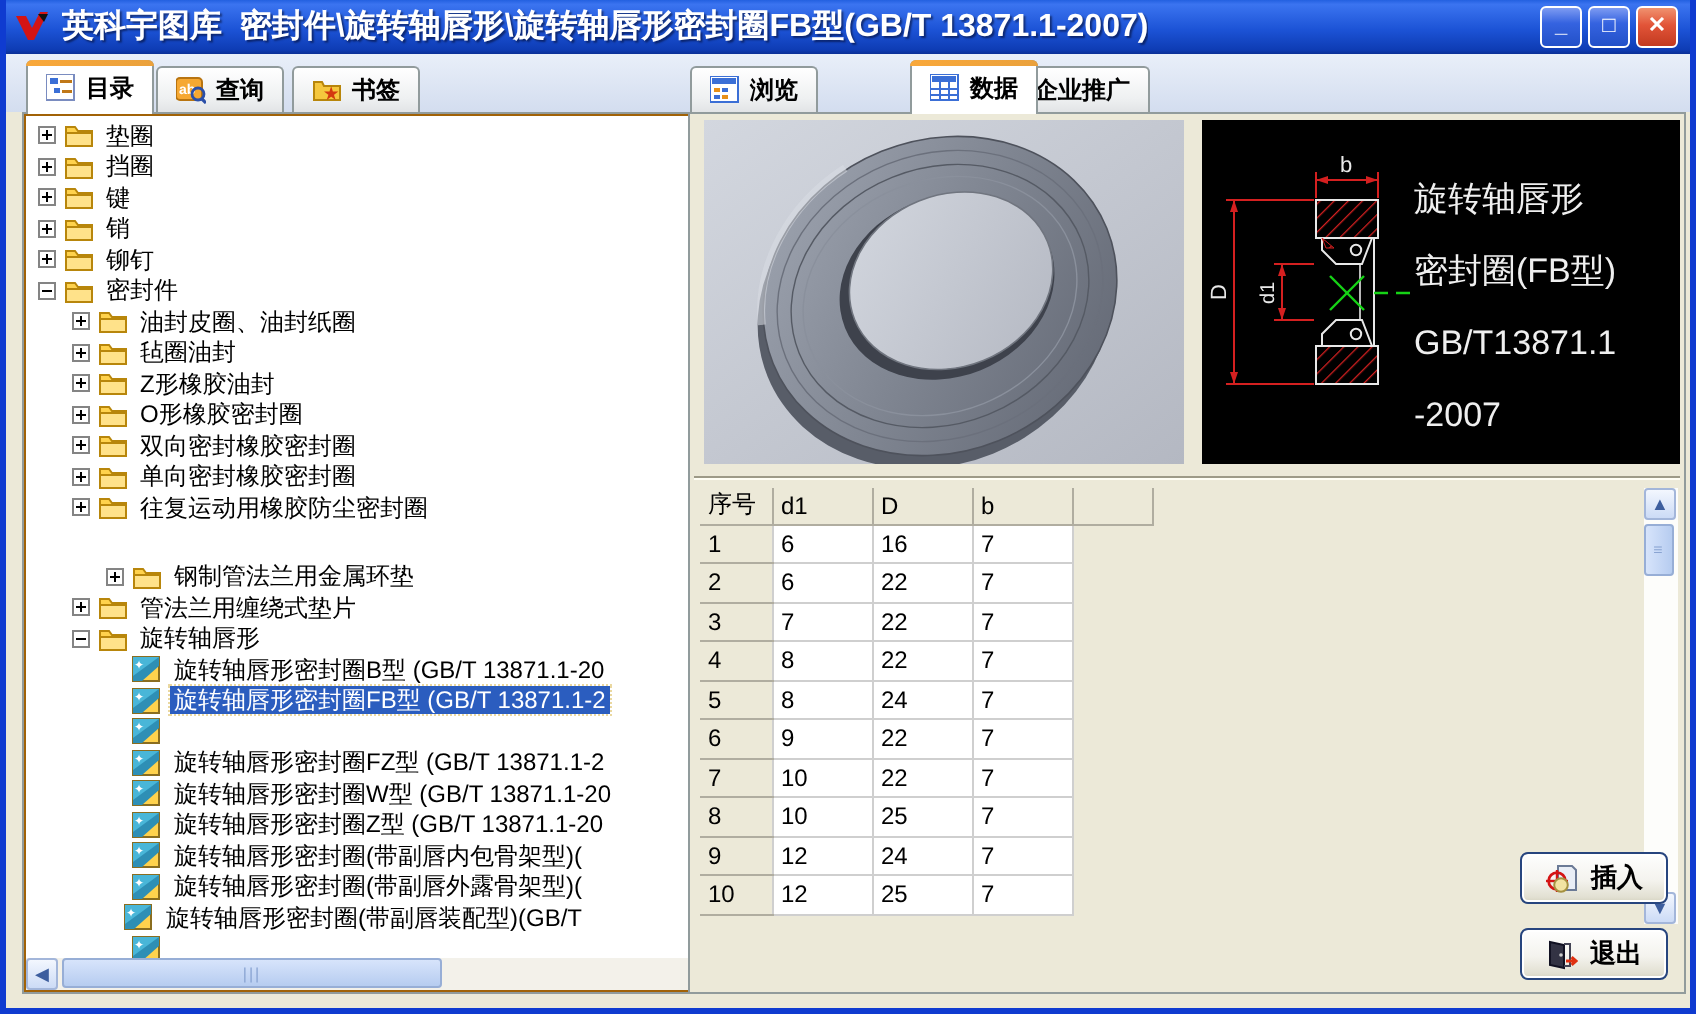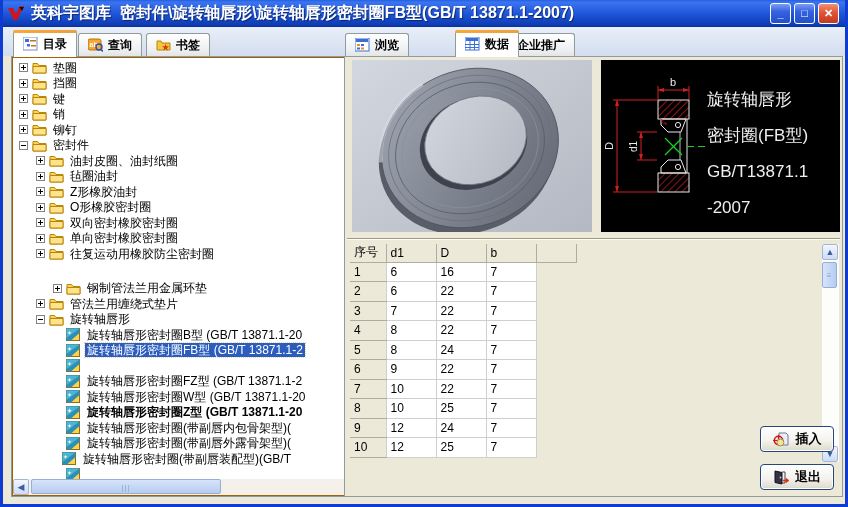--- a/index.html
+++ b/index.html
@@ -321,21 +321,21 @@
         </div>
         <div class="tree-row" style="padding-left: 53px;">
           <span class="ticn"><svg width="14" height="13" viewBox="0 0 14 13">
               <rect x="0.5" y="0.5" width="13" height="12" fill="#ffd24d" stroke="#8a6d1f"></rect>
               <polygon points="0.5,0.5 13.5,0.5 13.5,5 5,12.5 0.5,12.5" fill="#2e8fb5"></polygon>
               <polygon points="0.5,0.5 13.5,0.5 0.5,10" fill="#49b6d8"></polygon>
               <text x="1" y="6.5" font-size="6" fill="#fff">✦</text>
             </svg></span>
           <span class="tlabel">旋转轴唇形密封圈W型 (GB/T 13871.1-20</span>
         </div>
-        <div class="tree-row" style="padding-left: 53px; font-weight: bold;">
+        <div class="tree-row" style="padding-left: 53px;">
           <span class="ticn"><svg width="14" height="13" viewBox="0 0 14 13">
               <rect x="0.5" y="0.5" width="13" height="12" fill="#ffd24d" stroke="#8a6d1f"></rect>
               <polygon points="0.5,0.5 13.5,0.5 13.5,5 5,12.5 0.5,12.5" fill="#2e8fb5"></polygon>
               <polygon points="0.5,0.5 13.5,0.5 0.5,10" fill="#49b6d8"></polygon>
               <text x="1" y="6.5" font-size="6" fill="#fff">✦</text>
             </svg></span>
           <span class="tlabel">旋转轴唇形密封圈Z型 (GB/T 13871.1-20</span>
         </div>
         <div class="tree-row" style="padding-left: 53px;">
           <span class="ticn"><svg width="14" height="13" viewBox="0 0 14 13">

